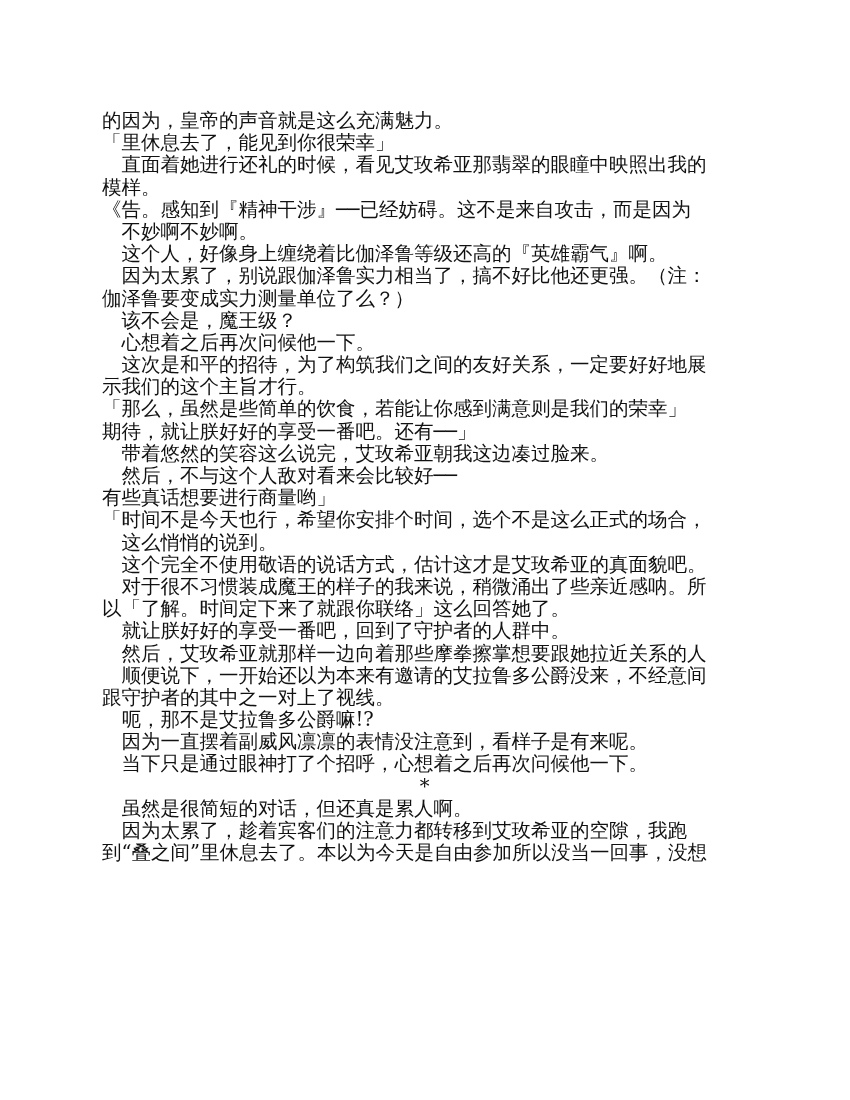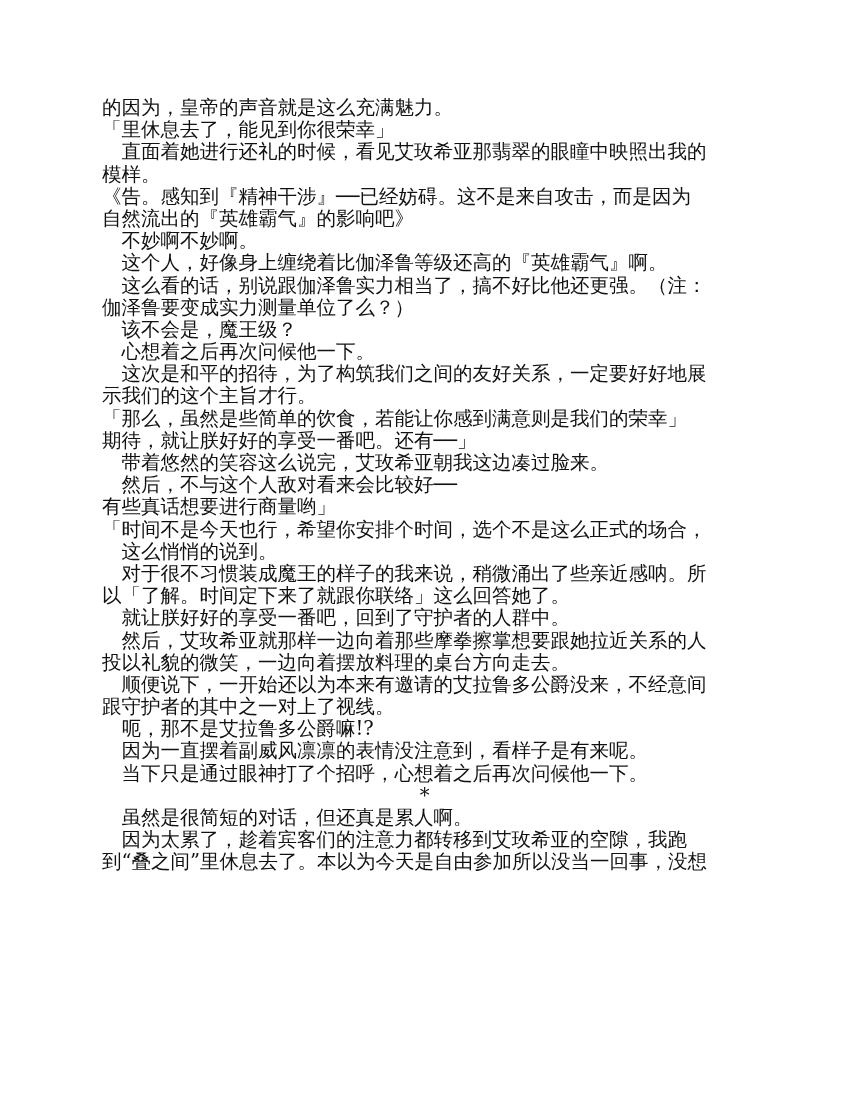--- a/index.html
+++ b/index.html
@@ -1,54 +1,53 @@
 <!DOCTYPE html>
 <html><head>
 <meta charset="utf-8">
 <style>
   html, body { margin: 0; padding: 0; background: #ffffff; }
   body { width: 850px; height: 1100px; position: relative; overflow: hidden; }
   .page {
-    position: absolute; left: 102px; top: 97px; width: 660px;
+    position: absolute; left: 102px; top: 110px; width: 660px;
     font-family: "DejaVu Serif", "Liberation Serif", serif;
     font-size: 19.5px; line-height: 22.2px; color: #111111;
   }
   .line { white-space: nowrap; height: 22.2px; overflow: visible; }
   .line.center { text-align: center; width: 645px; }
 </style>
 </head>
 <body>
 
 <div class="page">
   <div class="line">的因为，皇帝的声音就是这么充满魅力。</div>
   <div class="line">「里休息去了，能见到你很荣幸」</div>
   <div class="line">　直面着她进行还礼的时候，看见艾玫希亚那翡翠的眼瞳中映照出我的</div>
   <div class="line">模样。</div>
   <div class="line">《告。感知到『精神干涉』──已经妨碍。这不是来自攻击，而是因为</div>
-  <div class="line">自然流出的『英雄霸气』的影响吧》</div>
   <div class="line">　不妙啊不妙啊。</div>
   <div class="line">　这个人，好像身上缠绕着比伽泽鲁等级还高的『英雄霸气』啊。</div>
-  <div class="line">　这么看的话，别说跟伽泽鲁实力相当了，搞不好比他还更强。（注：</div>
+  <div class="line">　因为太累了，别说跟伽泽鲁实力相当了，搞不好比他还更强。（注：</div>
   <div class="line">伽泽鲁要变成实力测量单位了么？）</div>
   <div class="line">　该不会是，魔王级？</div>
   <div class="line">　心想着之后再次问候他一下。</div>
   <div class="line">　这次是和平的招待，为了构筑我们之间的友好关系，一定要好好地展</div>
   <div class="line">示我们的这个主旨才行。</div>
   <div class="line">「那么，虽然是些简单的饮食，若能让你感到满意则是我们的荣幸」</div>
   <div class="line">期待，就让朕好好的享受一番吧。还有──」</div>
   <div class="line">　带着悠然的笑容这么说完，艾玫希亚朝我这边凑过脸来。</div>
   <div class="line">　然后，不与这个人敌对看来会比较好──</div>
   <div class="line">有些真话想要进行商量哟」</div>
   <div class="line">「时间不是今天也行，希望你安排个时间，选个不是这么正式的场合，</div>
   <div class="line">　这么悄悄的说到。</div>
+  <div class="line">　这个完全不使用敬语的说话方式，估计这才是艾玫希亚的真面貌吧。</div>
   <div class="line">　对于很不习惯装成魔王的样子的我来说，稍微涌出了些亲近感呐。所</div>
   <div class="line">以「了解。时间定下来了就跟你联络」这么回答她了。</div>
   <div class="line">　就让朕好好的享受一番吧，回到了守护者的人群中。</div>
   <div class="line">　然后，艾玫希亚就那样一边向着那些摩拳擦掌想要跟她拉近关系的人</div>
-  <div class="line">投以礼貌的微笑，一边向着摆放料理的桌台方向走去。</div>
   <div class="line">　顺便说下，一开始还以为本来有邀请的艾拉鲁多公爵没来，不经意间</div>
   <div class="line">跟守护者的其中之一对上了视线。</div>
   <div class="line">　呃，那不是艾拉鲁多公爵嘛!?</div>
   <div class="line">　因为一直摆着副威风凛凛的表情没注意到，看样子是有来呢。</div>
   <div class="line">　当下只是通过眼神打了个招呼，心想着之后再次问候他一下。</div>
   <div class="line center">*</div>
   <div class="line">　虽然是很简短的对话，但还真是累人啊。</div>
   <div class="line">　因为太累了，趁着宾客们的注意力都转移到艾玫希亚的空隙，我跑</div>
   <div class="line">到“叠之间”里休息去了。本以为今天是自由参加所以没当一回事，没想</div>
 </div>

